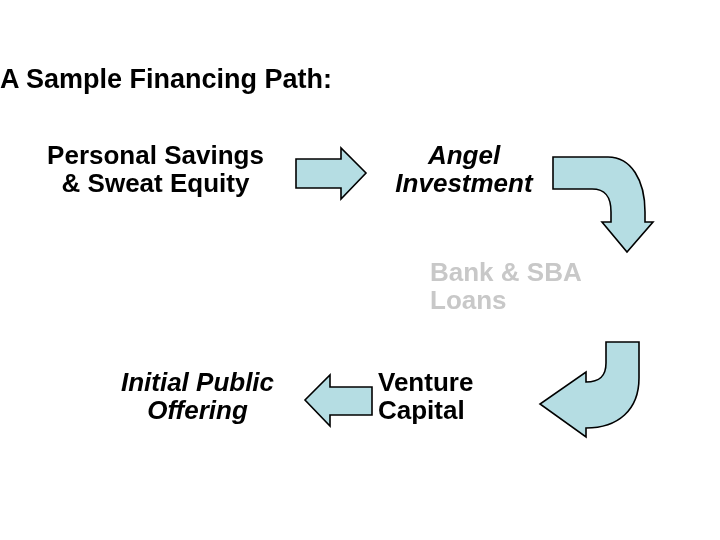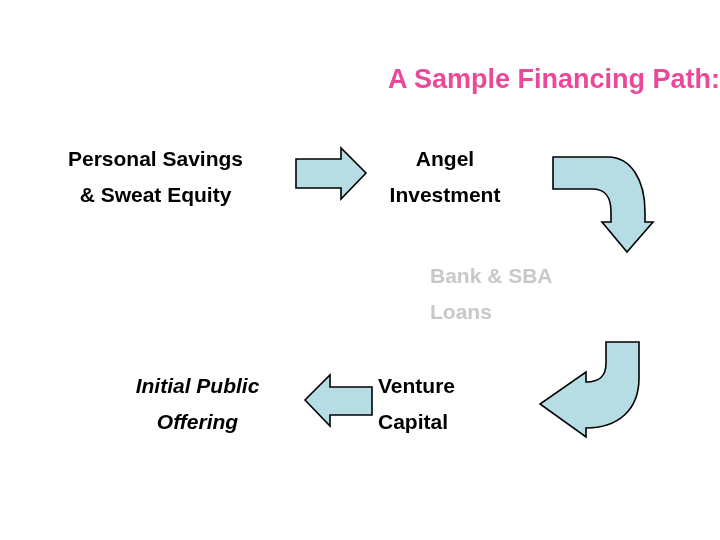--- a/index.html
+++ b/index.html
@@ -13,50 +13,51 @@
     height: 540px;
     background: #ffffff;
     overflow: hidden;
     font-family: "Liberation Sans", sans-serif;
   }
   .title {
     position: absolute;
     left: 0;
     top: 64px;
     width: 720px;
-    text-align: right;
+    text-align: left;
     font-size: 27px;
     font-weight: bold;
-    color: #ec4899;
+    color: #000000;
     letter-spacing: 0px;
     white-space: nowrap;
   }
   .node {
     position: absolute;
-    font-size: 21px;
+    font-size: 26px;
     font-weight: bold;
-    line-height: 36px;
+    line-height: 28px;
     color: #000000;
     text-align: center;
     white-space: pre-line;
   }
   .node-dim {
     color: #c8c8c8;
   }
   #node-personal-savings {
     left: 18px;
     top: 141px;
     width: 275px;
     text-align: center;
   }
   #node-angel-investment {
-    left: 360px;
+    left: 379px;
     top: 141px;
     width: 170px;
     text-align: center;
+    font-style: italic;
   }
   #node-bank-loans {
     left: 430px;
     top: 258px;
     width: 262px;
     text-align: left;
   }
   #node-venture-capital {
     left: 378px;
     top: 368px;

